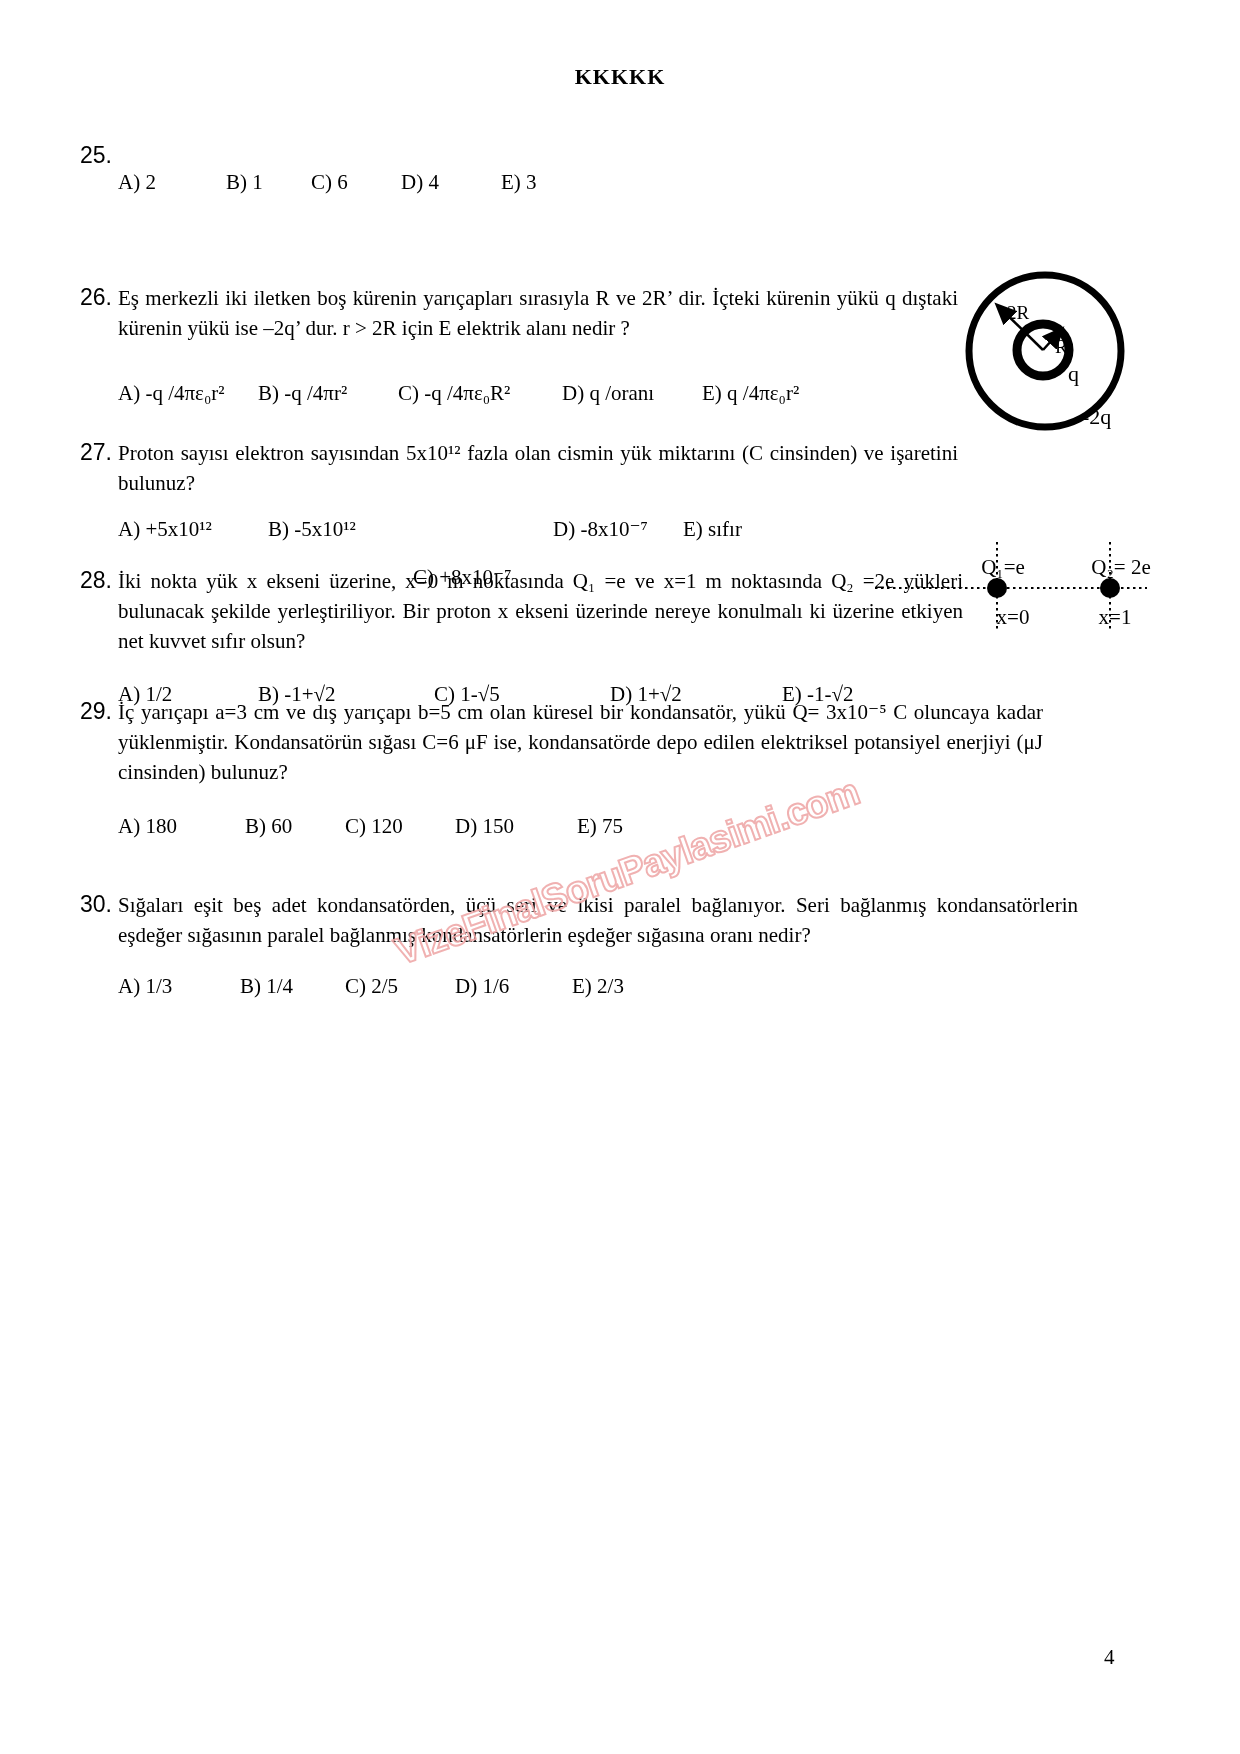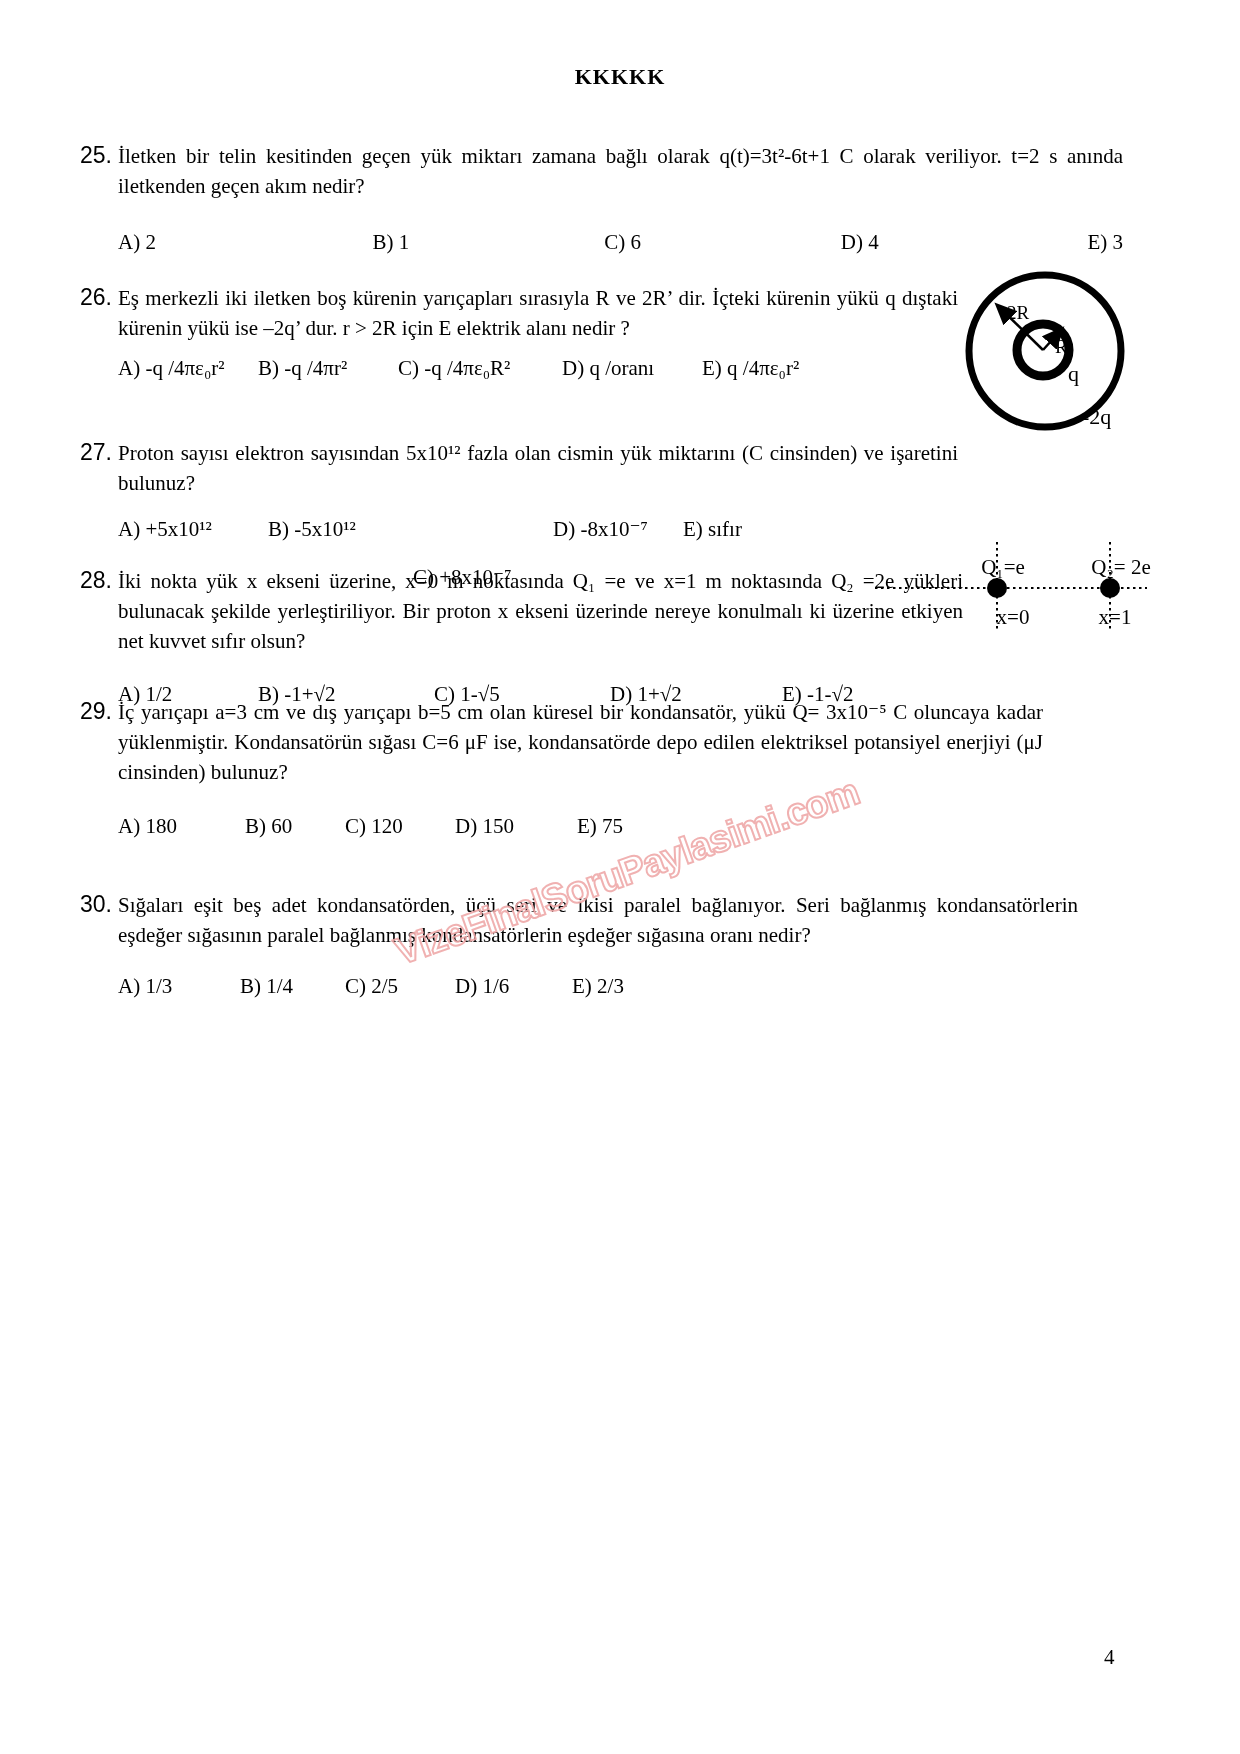--- a/index.html
+++ b/index.html
@@ -36,36 +36,35 @@
 </head>
 <body>
 
 <div class="page">
 
   <div class="header">KKKKK</div>
 
   <div class="question" style="top:141px;">
     <div class="qnum">25.</div>
     <div class="qbody" style="width:1005px;">
-      <p class="qtext">İletken bir telin kesitinden geçen yük miktarı zamana bağlı olarak q(t)=3t²-6t+1 C olarak veriliyor. t=2 s anında iletkenden geçen akım nedir?</p>
-      <div class="opts" style="margin-top:27px;justify-content:space-between;">
+      <div class="opts" style="margin-top:27px;">
         <span class="opt" style="min-width:108px;">A) 2</span>
         <span class="opt" style="min-width:85px;">B) 1</span>
         <span class="opt" style="min-width:90px;">C) 6</span>
         <span class="opt" style="min-width:100px;">D) 4</span>
         <span class="opt">E) 3</span>
       </div>
     </div>
   </div>
 
   <div class="question" style="top:283px;">
     <div class="qnum">26.</div>
     <div class="qbody" style="width:840px;">
       <p class="qtext">Eş merkezli iki iletken boş kürenin yarıçapları sırasıyla R ve 2R’ dir. İçteki kürenin yükü q dıştaki kürenin yükü ise –2q’ dur. r &gt; 2R için E elektrik alanı nedir ?</p>
-      <div class="opts" style="margin-top:11px;">
+      <div class="opts" style="margin-top:36px;">
         <span class="opt" style="min-width:140px;">A) -q /4πε₀r²</span>
         <span class="opt" style="min-width:140px;">B) -q /4πr²</span>
         <span class="opt" style="min-width:164px;">C) -q /4πε₀R²</span>
         <span class="opt" style="min-width:140px;">D) q /oranı</span>
         <span class="opt">E) q /4πε₀r²</span>
       </div>
     </div>
   </div>
 
   <svg class="diagram" style="left:956px; top:262px;" width="200" height="180" viewBox="0 0 200 180">

